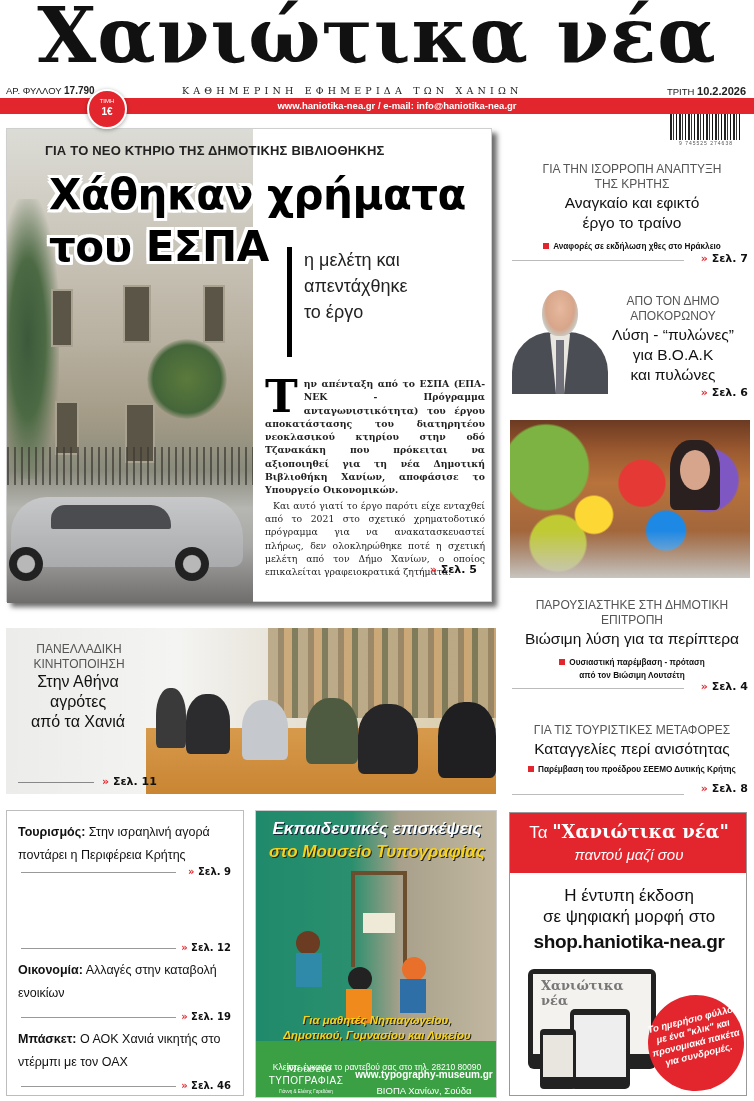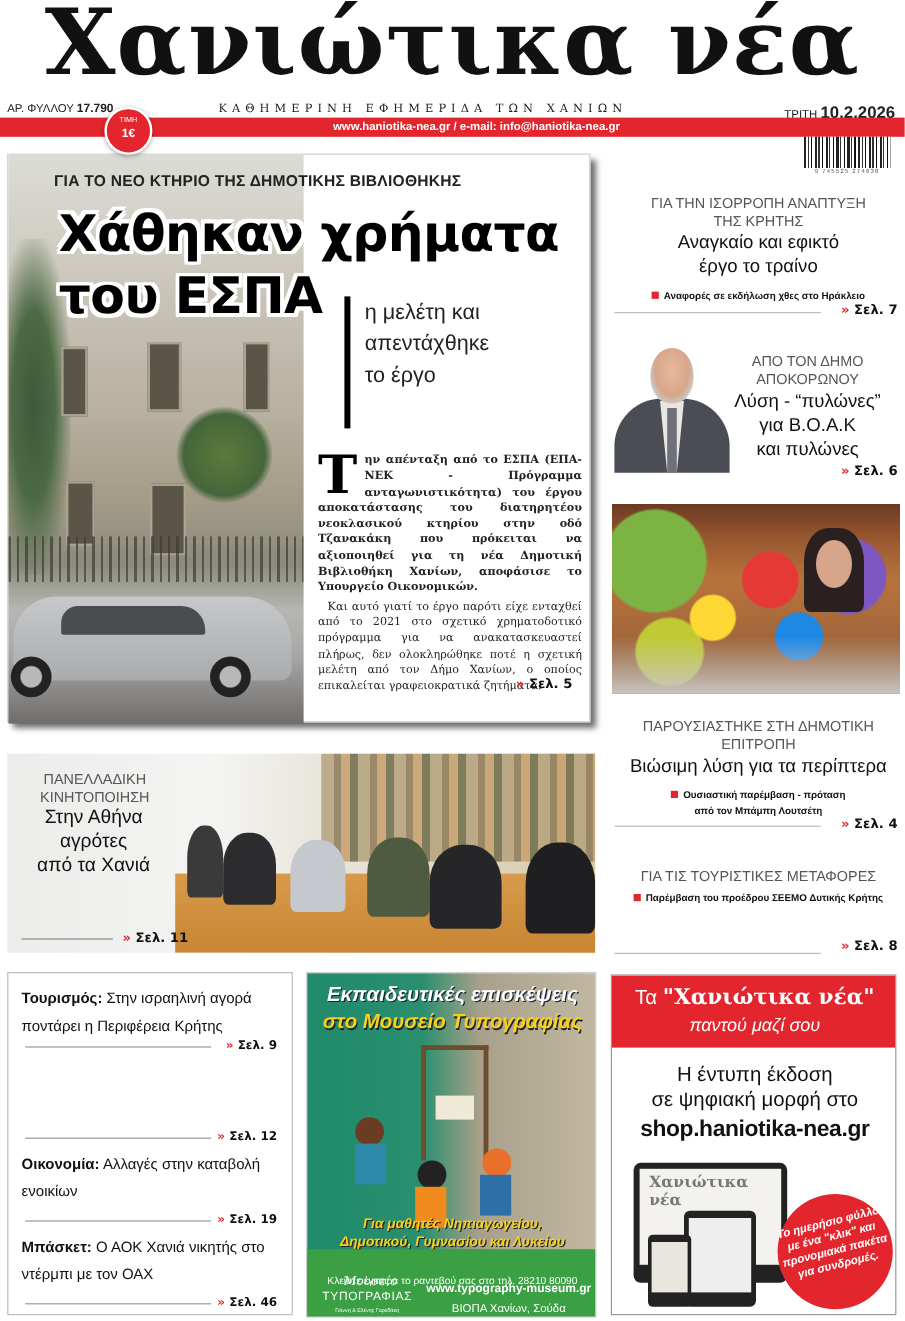--- a/index.html
+++ b/index.html
@@ -13,21 +13,21 @@
     font-family: "DejaVu Serif", serif; font-weight: bold; font-size: 76px;
     letter-spacing: 1px; color: #111; line-height: 84px;
   }
   .issue { position: absolute; left: 6px; top: 85px; font-size: 9.5px; color: #222; }
   .issue b { font-weight: bold; font-size: 10px; }
   .tagline {
     position: absolute; left: 182px; top: 85px; font-family: "DejaVu Serif", serif;
     font-size: 9.5px; letter-spacing: 4.2px; color: #222;
   }
   .dateline { position: absolute; right: 8px; top: 85px; font-size: 9.5px; color: #222; }
-  .dateline b { font-weight: bold; font-size: 14px; }
+  .dateline b { font-weight: bold; font-size: 11px; }
   .redbar {
     position: absolute; left: 0; top: 98px; width: 754px; height: 16px; background: #e3262d;
     color: #fff; font-weight: bold; font-size: 9.5px; text-align: center; line-height: 16px;
     padding-left: 40px;
   }
   .price {
     position: absolute; left: 87px; top: 89px; width: 40px; height: 40px; border-radius: 50%;
     background: #e3262d; border: 2px solid #fff; box-shadow: 0 1px 4px rgba(0,0,0,.35);
     color: #fff; text-align: center; z-index: 3;
   }
@@ -265,31 +265,32 @@
 <div class="kiosk">
   <div class="hair"></div>
   <div class="face"></div>
 </div>
 
 <section class="rstory s3">
   <div class="rkicker" style="padding:0 20px;">ΠΑΡΟΥΣΙΑΣΤΗΚΕ ΣΤΗ ΔΗΜΟΤΙΚΗ ΕΠΙΤΡΟΠΗ</div>
   <div class="rtitle">Βιώσιμη λύση για τα περίπτερα</div>
   <div class="rbullet">
     <div><span class="sq"></span><span>Ουσιαστική παρέμβαση - πρόταση</span></div>
-    <div>από τον Μπάμπη Λουτσέτη</div>
+    <div>από τον Βιώσιμη Λουτσέτη</div>
   </div>
 </section>
 <div class="rline" style="left:512px;top:688px;width:172px;"></div>
 <div class="page-ref rref" style="top:680px;">
   <span class="arr">»</span>
   <span>Σελ. 4</span>
 </div>
 
 <section class="rstory s4">
   <div class="rkicker">ΓΙΑ ΤΙΣ ΤΟΥΡΙΣΤΙΚΕΣ ΜΕΤΑΦΟΡΕΣ</div>
+  <div class="rtitle">Καταγγελίες περί ανισότητας</div>
   <div class="rbullet" style="margin-top:4px;"><span class="sq"></span><span>Παρέμβαση του προέδρου ΣΕΕΜΟ Δυτικής Κρήτης</span></div>
 </section>
 <div class="rline" style="left:512px;top:794px;width:172px;"></div>
 <div class="page-ref rref" style="top:782px;">
   <span class="arr">»</span>
   <span>Σελ. 8</span>
 </div>
 
 <section class="protest">
   <div class="mural"></div>

